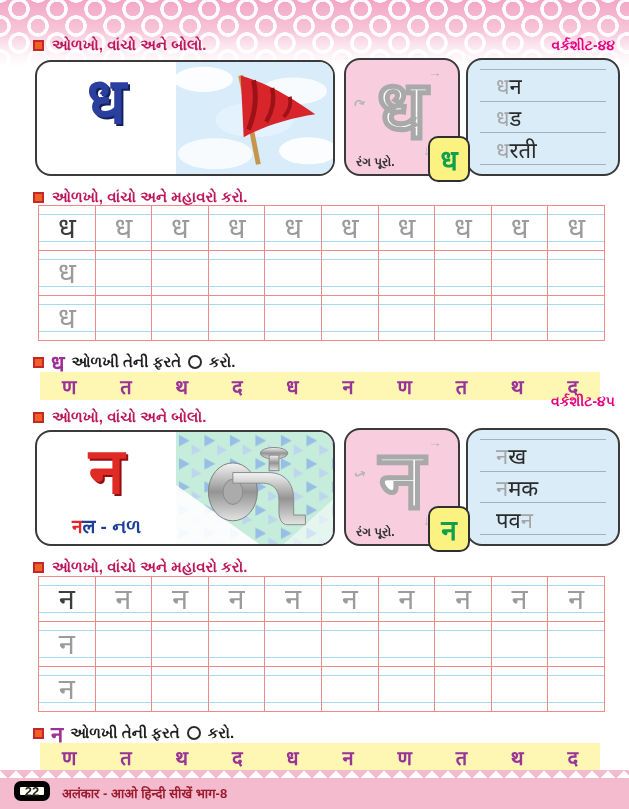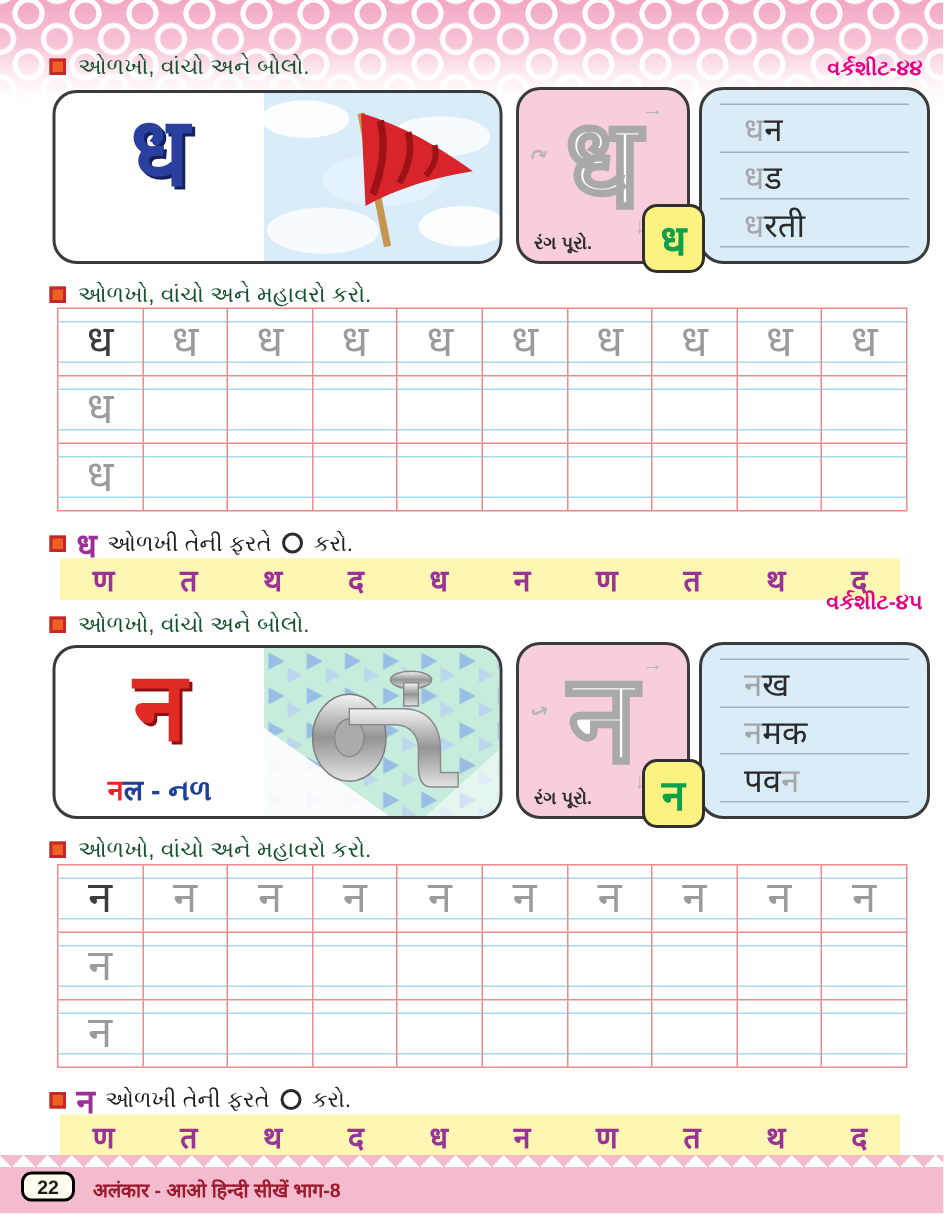--- a/index.html
+++ b/index.html
@@ -16,21 +16,21 @@
       radial-gradient(circle, rgba(255,255,255,0) 7px, rgba(255,255,255,.95) 7.5px, rgba(255,255,255,.95) 10.5px, rgba(255,255,255,0) 11px),
       linear-gradient(#f3a7c4,#fce9f1);
     background-size:38px 34px,38px 34px,100% 100%;
     background-position:0 -8px,19px 9px,0 0;
     -webkit-mask-image:linear-gradient(#000 45%,transparent 100%);
     mask-image:linear-gradient(#000 45%,transparent 100%);
   }
   
   .sec-header{position:absolute;left:33px;display:flex;align-items:center;gap:8px;}
   .bullet{width:11px;height:11px;background:#ef6023;border:2px solid #c3272b;box-sizing:border-box;}
-  .sec-title{font-size:15px;font-weight:normal;color:#14532d;}
+  .sec-title{font-size:15px;font-weight:bold;color:#be185d;}
   .worksheet{position:absolute;right:14px;font-size:14px;font-weight:bold;color:#e80083;margin-left:20px;}
   
   .card{position:absolute;border:2px solid #3a3a3a;border-radius:16px;box-sizing:border-box;background:#fff;}
   .cardA{left:35px;width:300px;height:116px;display:flex;overflow:hidden;}
   .cardA .leftcol{width:47%;display:flex;flex-direction:column;align-items:center;justify-content:space-between;padding:2px 0 5px;}
   .big-letter{font-size:64px;line-height:74px;font-weight:bold;}
   .big-letter.blue{color:#2b3f9f;text-shadow:2px 2px 0 #13205f;}
   .big-letter.red{color:#e02a24;text-shadow:2px 2px 0 #8f1014;}
   .caption{font-size:19px;font-weight:bold;color:#1d3f9a;white-space:nowrap;}
   .caption .first{color:#e8232a;}
@@ -57,30 +57,30 @@
   .grid-row::before{top:8px;}
   .grid-row::after{bottom:8px;}
   .grid-cell{flex:1;border-right:1.3px solid #ef8a8a;display:flex;align-items:center;justify-content:center;position:relative;z-index:1;}
   .grid-cell:last-child{border-right:none;}
   .trace-letter{font-size:29px;line-height:1;}
   .trace-letter.solid{color:#3d3d3d;}
   .trace-letter.dotted{color:#9b9b9b;}
   
   .circle-row{position:absolute;left:33px;display:flex;align-items:center;gap:7px;}
   .circle-row .lead{font-size:22px;font-weight:bold;color:#9d2f96;}
-  .circle-row .txt{font-size:15px;font-weight:normal;color:#1e1e1e;}
+  .circle-row .txt{font-size:15px;font-weight:bold;color:#1e1e1e;}
   .ring{display:inline-block;width:14px;height:14px;border:2px solid #2b2b2b;border-radius:50%;box-sizing:border-box;}
   
   .strip{position:absolute;left:40px;width:560px;height:28px;background:#fdf7b3;display:flex;align-items:center;justify-content:space-around;}
   .strip-letter{font-size:20px;font-weight:bold;color:#993398;}
   
   .footer{position:absolute;left:0;top:778px;width:629px;height:31px;background:#f4bacd;}
   .footer::before{content:"";position:absolute;top:-8px;left:0;width:100%;height:8px;
     background:conic-gradient(from -45deg at 50% 100%, #f4bacd 90deg, rgba(255,255,255,0) 0) 0 0/16px 8px repeat-x;}
-  .page-badge{position:absolute;left:14px;top:3px;width:36px;height:20px;background:#fffdf0;border:2px solid #000000;border-radius:7px;
+  .page-badge{position:absolute;left:14px;top:3px;width:36px;height:20px;background:#fffdf0;border:6px solid #000000;border-radius:7px;
     display:flex;align-items:center;justify-content:center;font-size:13px;font-weight:bold;color:#1e1e1e;box-sizing:border-box;}
   .footer-title{position:absolute;left:62px;top:6px;font-size:13px;font-weight:bold;color:#9c1b2e;}
 </style>
 </head>
 <body>
 
 <div class="top-band"></div>
 
 <div class="sec-header" style="top:36px;">
   <span class="bullet"></span>

